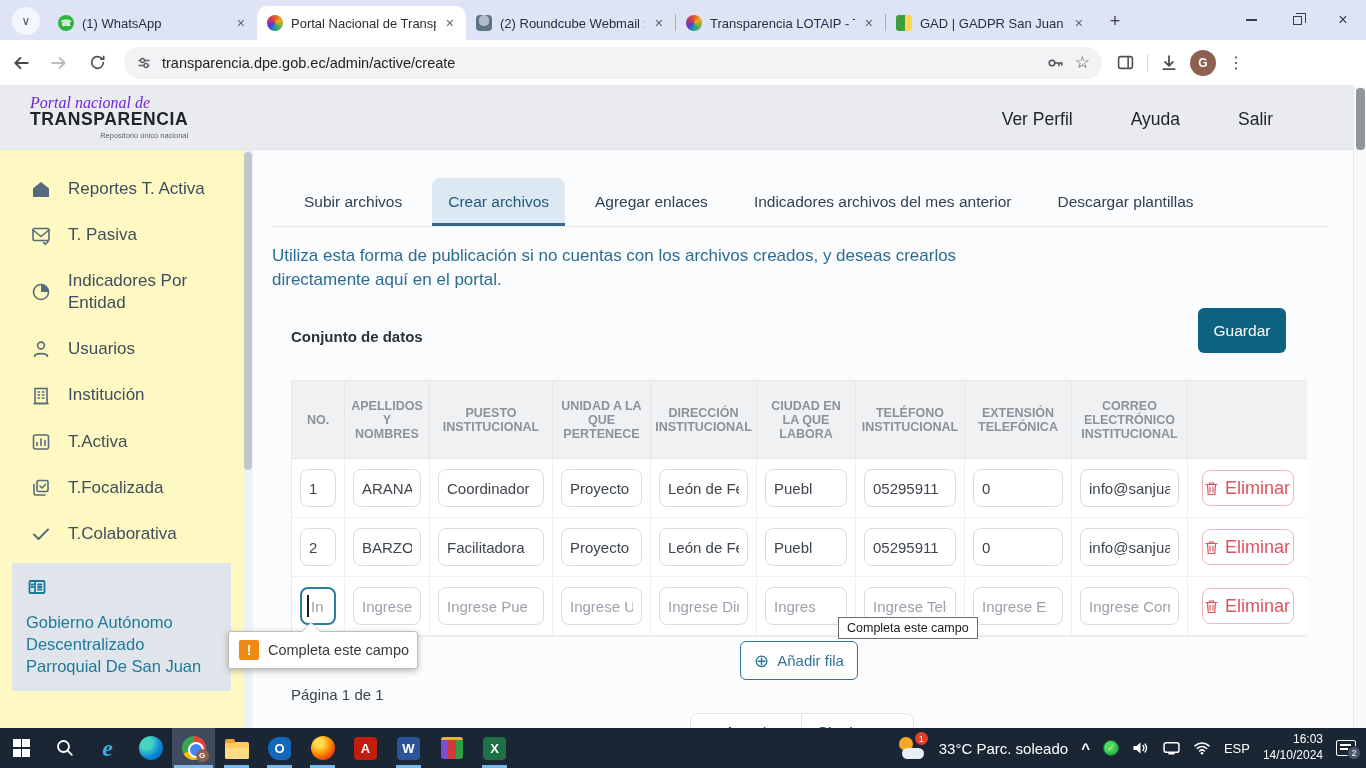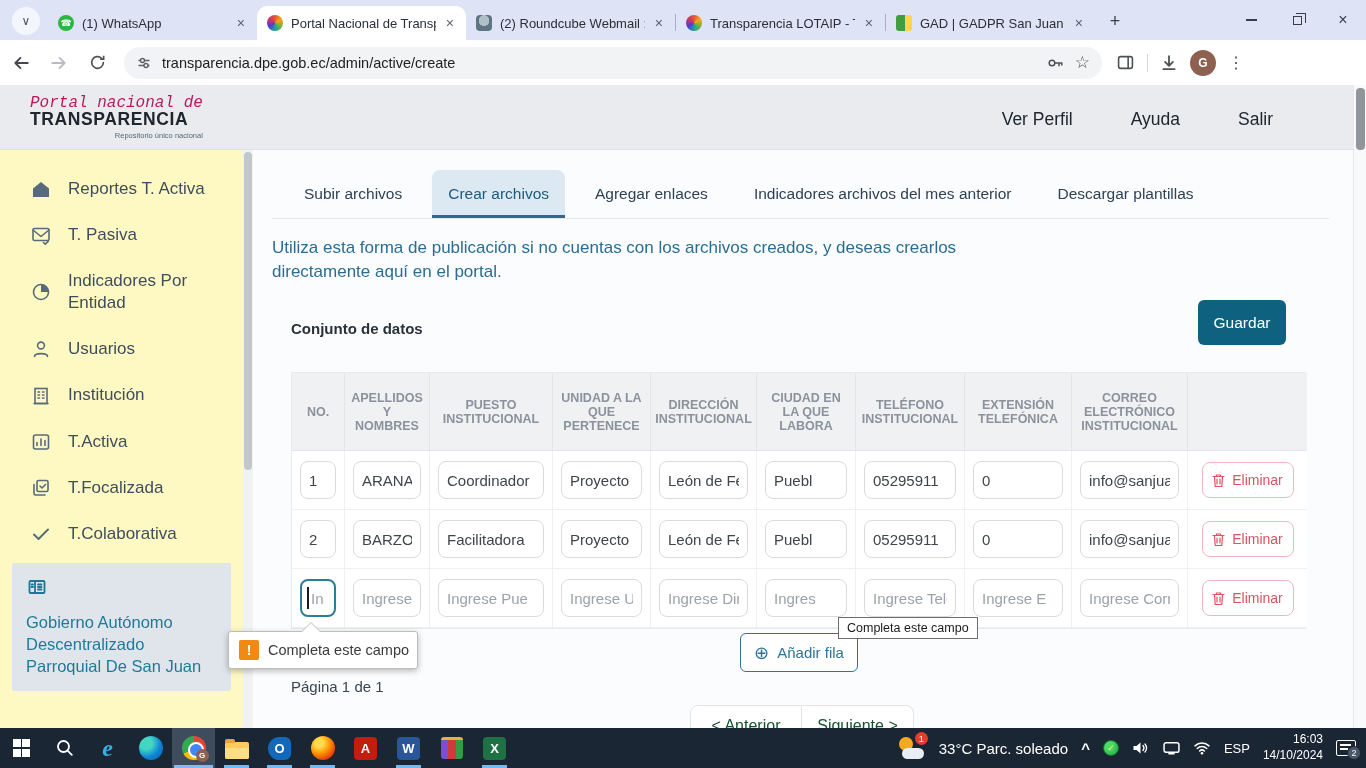--- a/index.html
+++ b/index.html
@@ -34,58 +34,58 @@
   .omnibox .url { flex:1; font-size:14.5px; color:#202124; }
   .toolbar-right { display:flex; align-items:center; gap:12px; margin-left:14px; }
   .tb-divider { width:1px; height:18px; background:#d6d9dc; }
   .avatar { width:26px; height:26px; border-radius:50%; background:#8d6050; color:#fff; font-size:12px; font-weight:bold; display:flex; align-items:center; justify-content:center; }
   .dots { font-size:16px; color:#4d5156; letter-spacing:0; }
   .star { font-size:17px; color:#4d5156; line-height:1; }
 
   
   .page-header { position:absolute; left:0; top:85px; width:1353px; height:65px; background:#e9ebee; border-bottom:1px solid #dfe2e5; }
   .logo { position:absolute; left:30px; top:9px; }
-  .logo-script { font-family:Liberation Mono, monospace; font-style:italic; font-size:16px; color:#be185d; }
+  .logo-script { font-family:Liberation Serif, serif; font-style:italic; font-size:16px; color:#6d28d9; }
   .logo-main { font-size:17.5px; font-weight:800; color:#20262e; letter-spacing:.6px; margin-top:-3px; }
   .logo-sub { font-size:7.5px; color:#5a6470; text-align:right; margin-top:1px; }
   .header-nav { position:absolute; right:80px; top:24px; display:flex; gap:58px; font-size:17.5px; color:#20262e; }
   .header-nav span { cursor:default; }
 
   
   .sidebar { position:absolute; left:0; top:150px; width:243px; height:578px; background:#fef9c3; padding-top:16px; overflow:hidden; }
   .side-item { display:flex; align-items:center; gap:16px; padding:12px 8px 12px 30px; font-size:17px; color:#3f4e5c; line-height:1.3; }
   .side-item .lbl { max-width:165px; }
   .side-icon { width:22px; height:22px; flex:0 0 22px; }
   .side-active { margin:6px 12px 0 12px; background:#dfe5ea; padding:13px 14px; border-radius:2px; }
   .side-active .lbl { display:block; margin-top:9px; color:#1f7a99; font-size:16.5px; line-height:1.35; max-width:200px; }
   .sidebar-scroll { position:absolute; left:243px; top:150px; width:10px; height:578px; background:#f1f2f4; }
   .sidebar-scroll .thumb { position:absolute; left:1px; top:2px; width:8px; height:318px; background:#c2c7cc; border-radius:4px; }
 
   
-  .main { position:absolute; left:255px; top:150px; width:1098px; height:578px; background:#fbfcfd; overflow:hidden; }
+  .main { position:absolute; left:255px; top:158px; width:1098px; height:578px; background:#fbfcfd; overflow:hidden; }
   .tabs-wrap { position:absolute; left:17px; right:24px; top:20px; border-bottom:1px solid #e5e7ea; }
   .tabs-row { display:flex; gap:14px; margin-left:16px; }
   .ptab { padding:15px 16px; font-size:15.5px; color:#2f4254; white-space:nowrap; }
   .ptab.active { background:#dcе9f2; background:#dce9f2; border-radius:8px 8px 0 0; color:#1d5a7d; border-bottom:3px solid #35688a; padding-bottom:12px; }
   .description { position:absolute; left:17px; top:86px; width:705px; font-size:17px; line-height:1.42; color:#2b6d92; }
   .dataset-label { position:absolute; left:36px; top:170px; font-size:15px; font-weight:bold; color:#2a313b; }
   .save-btn { position:absolute; left:943px; top:150px; width:88px; height:45px; background:#0f627f; color:#fff; font-size:15.5px; border:none; border-radius:6px; }
 
   
   .tbl { position:absolute; left:36px; top:222px; width:1015px; display:grid; grid-template-columns:53px 85px 123px 98px 106px 99px 109px 107px 116px 119px; border:1px solid #e7e9ec; background:#fff; }
   .th { background:#f0f1f3; border-right:1px solid #e3e5e8; border-bottom:1px solid #e3e5e8; color:#8b929c; font-size:12.5px; font-weight:bold; display:flex; align-items:center; justify-content:center; text-align:center; padding:8px 5px; min-height:78px; }
   .th:nth-child(10), .td:nth-child(10n) { border-right:none; }
   .td { background:#fff; border-right:1px solid #eef0f2; border-bottom:1px solid #eef0f2; padding:0 8px; display:flex; align-items:center; height:59px; }
   .cell-input { width:100%; height:38px; border:1px solid #d8dbdf; border-radius:8px; padding:0 8px; font-size:15px; color:#3e454c; font-family:"Liberation Sans",sans-serif; background:#fff; outline:none; }
   .cell-input::placeholder { color:#9ba2ab; }
   .cell-focus { position:relative; width:100%;border-radius:14px; }
   .cell-input.focused { border:2px solid #2a7e9c; padding-left:9px; }
   .caret { position:absolute; left:7px; top:8px; width:1.5px; height:22px; background:#1b1b1b; animation:blink 1.1s steps(1) infinite; }
   @keyframes blink { 50% { opacity:0; } }
-  .del-btn { width:92px; height:36px; margin:0 auto; background:#fff; border:1px solid #f1b7bc; border-radius:8px; color:#df5260; font-size:14px; display:flex; align-items:center; justify-content:center; gap:7px; font-family:"Liberation Sans",sans-serif; }
+  .del-btn { width:92px; height:36px; margin:0 auto; background:#fff; border:1px solid #f1b7bc; border-radius:8px; color:#df5260; font-size:18px; display:flex; align-items:center; justify-content:center; gap:7px; font-family:"Liberation Sans",sans-serif; }
 
   .add-row-btn { position:absolute; left:485px; top:483px; width:118px; height:39px; background:#fff; border:1px solid #2f7496; border-radius:6px; color:#2f7496; font-size:15px; display:flex; align-items:center; justify-content:center; gap:8px; font-family:"Liberation Sans",sans-serif; }
   .plus-circle { font-size:18px; line-height:1; }
   .page-info { position:absolute; left:36px; top:528px; font-size:15px; color:#3a4652; }
   .pagination { position:absolute; left:435px; top:555px; display:flex; }
   .pg-btn { width:112px; height:42px; background:#fff; border:1px solid #e2e5ea; color:#14532d; font-size:16px; display:flex; align-items:center; justify-content:center; font-family:"Liberation Sans",sans-serif; }
   .pg-prev { border-radius:8px 0 0 8px; }
   .pg-next { border-radius:0 8px 8px 0; border-left:none; }
 
   

